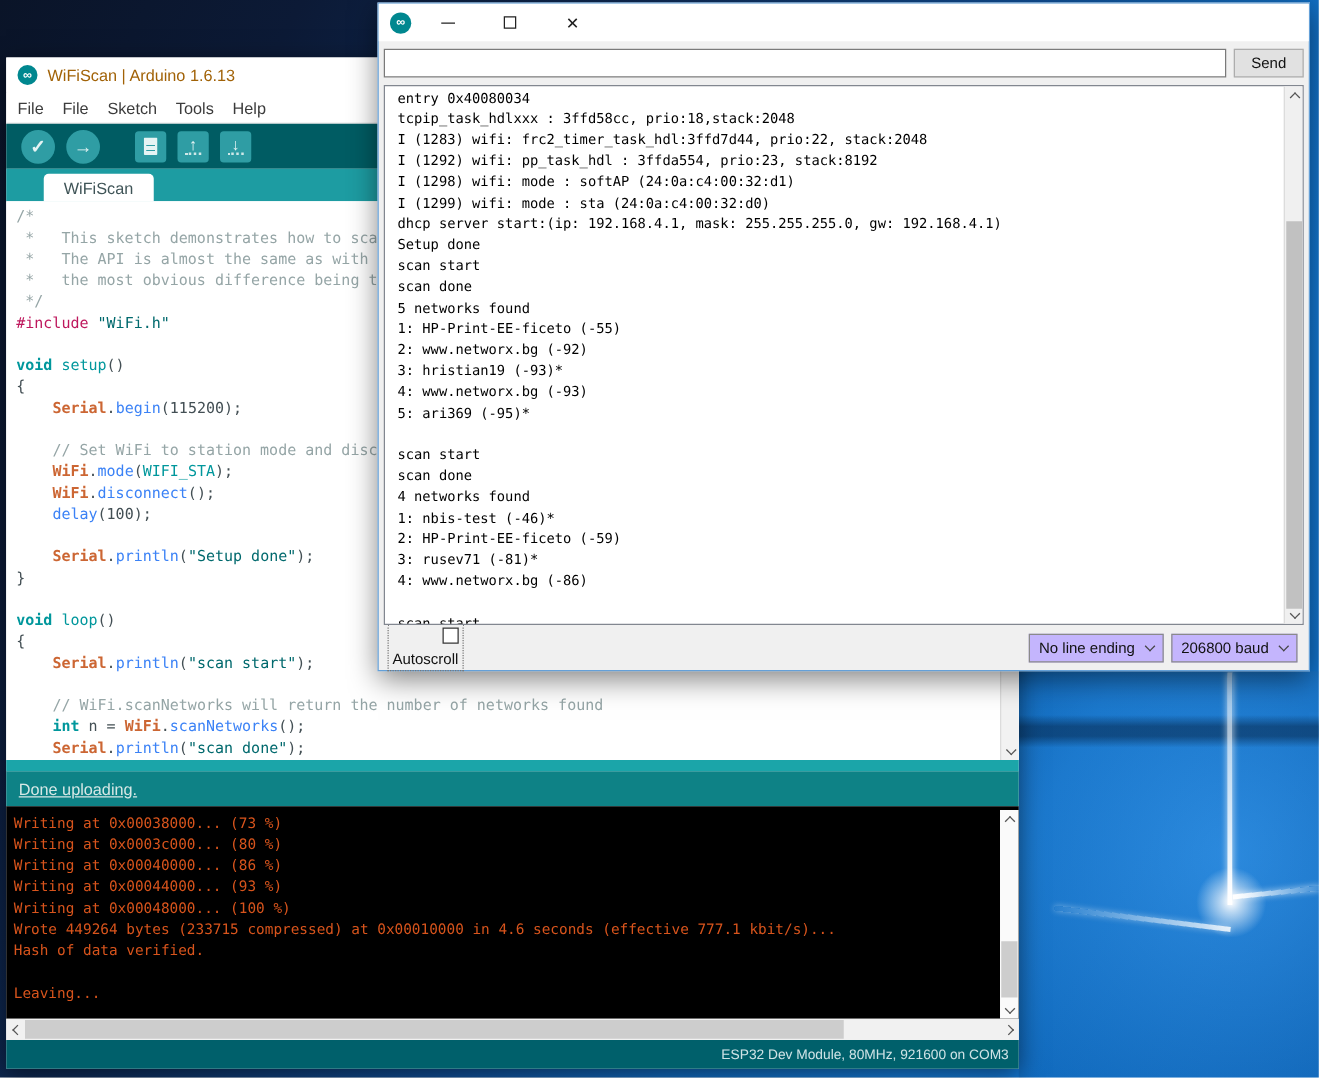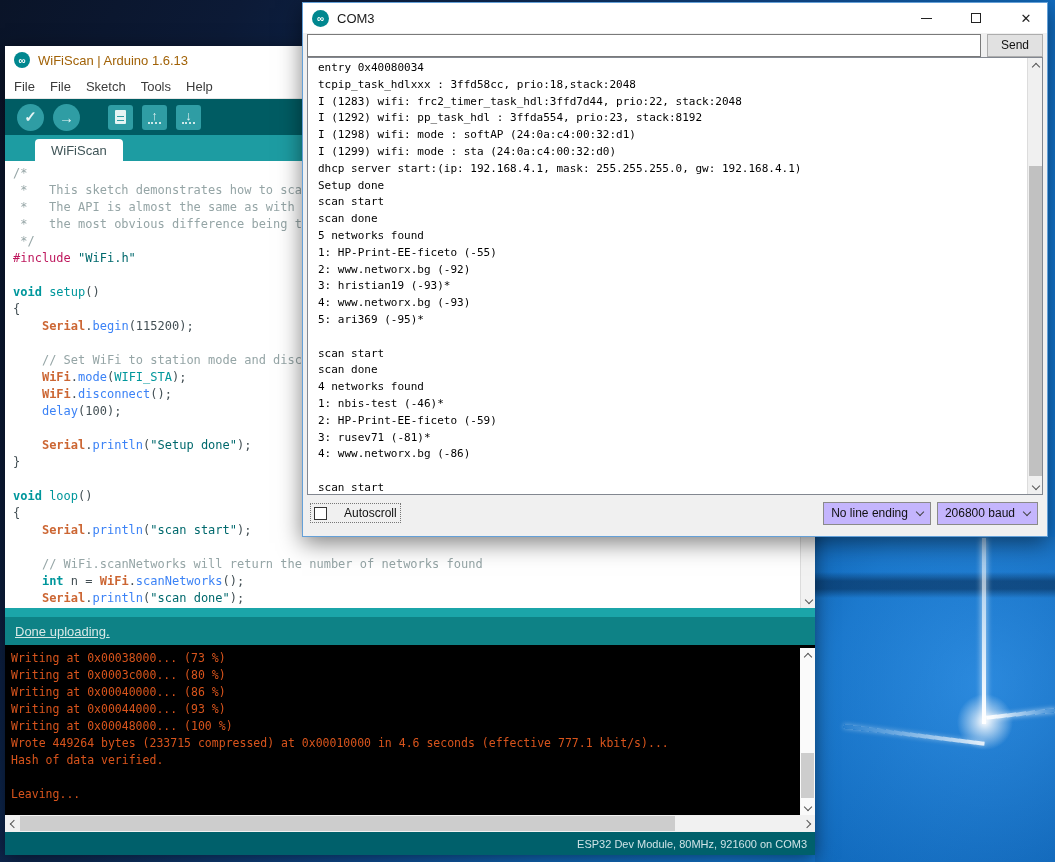--- a/index.html
+++ b/index.html
@@ -74,34 +74,34 @@
   
   .serial { position:absolute; left:302px; top:2px; width:746px; height:535px; background:#f0f0f0;
     border:1px solid #64a0d8; box-shadow:0 6px 22px rgba(0,0,0,.5); z-index:2; display:flex; flex-direction:column; }
   .ser-titlebar { height:30px; background:#fff; display:flex; align-items:center; padding-left:9px; gap:8px; }
   .ser-icon { width:17px; height:17px; border-radius:50%; background:#00878f; color:#fff; font-size:10px;
     display:inline-flex; align-items:center; justify-content:center; font-weight:bold; }
   .ser-title { font-size:13px; color:#1a1a1a; flex:1; }
   .win-ctl { width:42px; height:30px; display:flex; align-items:center; justify-content:center; color:#222; font-size:13px; }
   .ctl-min { width:11px; height:1px; background:#222; display:inline-block; }
   .ctl-max { width:10px; height:10px; border:1px solid #222; display:inline-block; }
-  .ser-sendrow { height:24px; display:flex; align-items:center; padding:0 4px; gap:6px; }
+  .ser-sendrow { height:35px; display:flex; align-items:center; padding:0 4px; gap:6px; }
   .ser-input { flex:1; height:23px; background:#fff; border:1px solid #7a7a7a; font-size:12px; padding:0 4px;
     font-family:"Liberation Sans",sans-serif; }
   .ser-send { width:56px; height:23px; background:#e1e1e1; border:1px solid #adadad; font-size:12px; color:#111;
     display:flex; align-items:center; justify-content:center; }
   .ser-content { margin:0 4px; height:438px; background:#fff; border:1px solid #828790; position:relative; overflow:hidden; }
   .ser-pane { position:absolute; left:10px; top:2px; right:18px; font-family:"DejaVu Sans Mono",monospace;
     font-size:11px; line-height:16.8px; white-space:pre; color:#000; }
   .ser-pane > div { height:16.8px; }
   .ser-vscroll { position:absolute; right:0; top:0; bottom:0; width:15px; background:#f0f0f0; border-left:1px solid #dcdcdc; }
   .ser-vscroll .sb-btn { position:absolute; left:0; width:15px; height:15px; display:flex; align-items:center; justify-content:center; }
   .ser-vscroll .thumb { position:absolute; left:1px; width:13px; top:108px; height:310px; background:#c1c1c1; }
   .ser-bottom { height:36px; display:flex; align-items:center; padding:0 9px; gap:6px; }
-  .chk-wrap { display:flex; align-items:flex-end; gap:17px; outline:1px dotted #777; outline-offset:1px; padding:1px 2px; }
+  .chk-wrap { display:flex; align-items:flex-end; gap:5px; outline:1px dotted #777; outline-offset:1px; padding:1px 2px;flex-direction:column; }
   .chk-box { width:13px; height:13px; background:#fff; border:1px solid #333; }
   .chk-label { font-size:12px; color:#111; }
   .ser-spacer { flex:1; }
   .dd { height:23px; background:#c4b5fd; border:1px solid #8a8a8a; display:flex; align-items:center;
     padding:0 7px; gap:9px; font-size:12px; color:#111; }
   .dd .chev { border-color:#444; }
 </style>
 </head>
 <body>
 
@@ -189,21 +189,20 @@
       </div>
   </div>
   <div class="ide-statusbar">
     <span>ESP32 Dev Module, 80MHz, 921600 on COM3</span>
   </div>
 </div>
 
 <div class="serial">
   <div class="ser-titlebar">
     <span class="ser-icon">∞</span>
-    <span class="ser-title">COM3</span>
     <span class="win-ctl">
         <span class="ctl-min"></span>
       </span>
     <span class="win-ctl">
         <span class="ctl-max"></span>
       </span>
     <span class="win-ctl">
         <span>✕</span>
       </span>
   </div>

